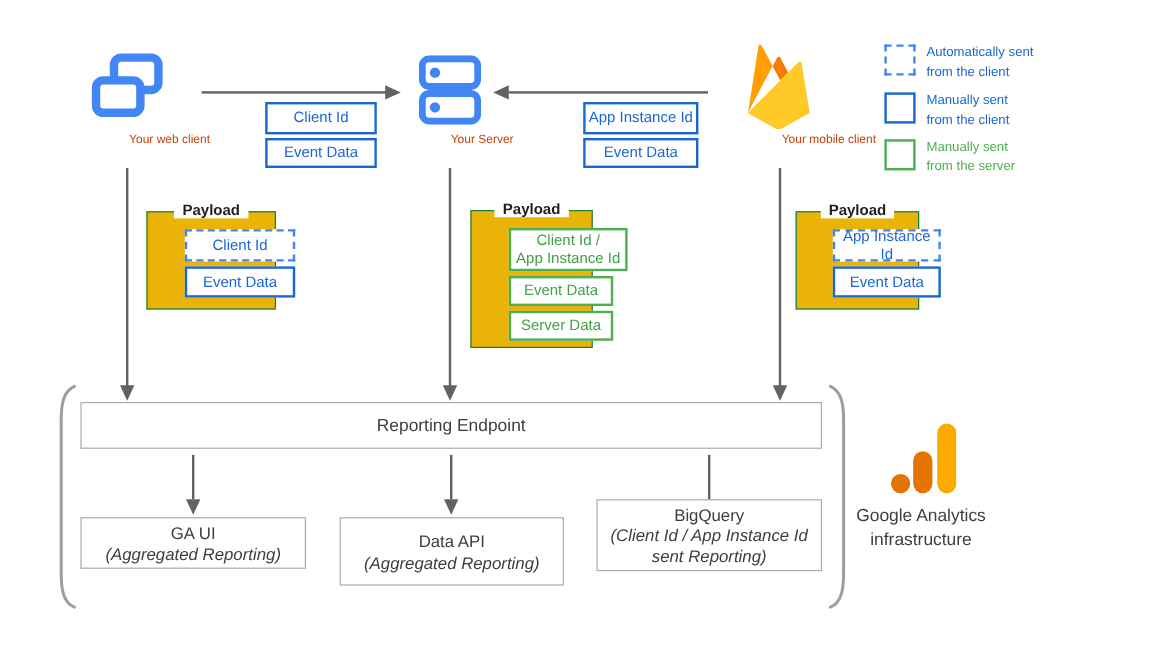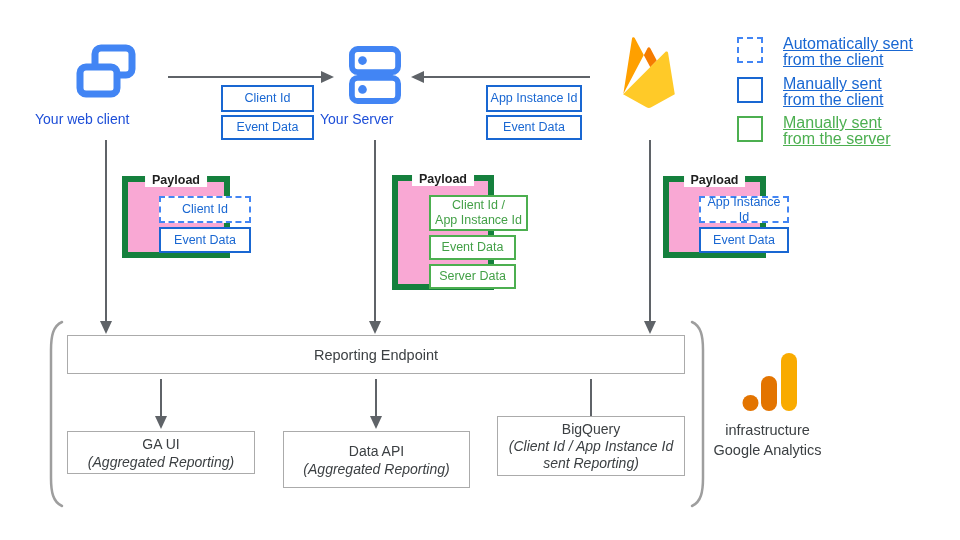--- a/index.html
+++ b/index.html
@@ -1,43 +1,43 @@
 <!DOCTYPE html>
 <html><head>
 <meta charset="utf-8">
 <style>
   html,body{margin:0;padding:0;background:#fff;}
   .canvas{position:relative;width:960px;height:540px;background:#fff;overflow:hidden;
           font-family:"Liberation Sans", sans-serif;}
   .abs{position:absolute;}
   
-  .node-label{font-size:14px;color:#1d4ed8;text-align:left;font-weight:500;}
+  .node-label{font-size:10px;color:#c2410c;text-align:right;font-weight:500;}
   
   .hline{height:2px;background:#5F6368;}
   .vline{width:2px;background:#5F6368;}
   .ah-right{width:0;height:0;border-top:6px solid transparent;border-bottom:6px solid transparent;border-left:13px solid #5F6368;}
   .ah-left{width:0;height:0;border-top:6px solid transparent;border-bottom:6px solid transparent;border-right:13px solid #5F6368;}
   .ah-down{width:0;height:0;border-left:6px solid transparent;border-right:6px solid transparent;border-top:13px solid #5F6368;}
   
   .tag{background:#fff;border:2px solid #1967D2;color:#1967D2;font-size:12.5px;
        display:flex;align-items:center;justify-content:center;text-align:center;box-sizing:border-box;line-height:15px;margin-left:24px;}
   .tag.dashed{border-style:dashed;border-color:#4285F4;}
   .tag.green{border-color:#4CAF50;color:#43A047;}
   .tag.two-line{flex-direction:column;}
   
-  .group{border:6px solid #15803d;background:#f9a8d4;box-sizing:border-box;padding-left:21px;}
+  .group{border:1px solid #15803d;background:#eab308;box-sizing:border-box;padding-left:21px;}
   .group-title{position:absolute;top:-9px;left:50%;transform:translateX(-50%);background:#fff;
                padding:0 7px;font-size:12.5px;font-weight:bold;color:#1F1F1F;white-space:nowrap;}
   
   .legend-row{display:flex;align-items:flex-start;}
   .swatch{width:26px;height:26px;background:#fff;flex:none;box-sizing:border-box;}
   .sw-dashed-blue{border:2px dashed #4285F4;}
   .sw-solid-blue{border:2px solid #1967D2;}
   .sw-solid-green{border:2px solid #4CAF50;}
-  .legend-text{margin-left:20px;font-size:16px;line-height:16px;margin-top:-1px;text-decoration:underline;}
+  .legend-text{margin-left:9px;font-size:11px;line-height:16px;margin-top:-1px;}
   .legend-text.blue{color:#1967D2;}
   .legend-text.green{color:#4CAF50;}
   
   .big-box{border:1px solid #ABABAB;background:#fff;box-sizing:border-box;color:#3C4043;
            display:flex;flex-direction:column;align-items:center;justify-content:center;
            text-align:center;font-size:14px;line-height:18px;}
   .it{font-style:italic;}
   .brand-text{font-size:14.5px;color:#3C4043;text-align:center;line-height:20px;}
 </style>
 </head>
@@ -50,27 +50,28 @@
     <rect x="4" y="24" width="37" height="27" rx="6" fill="#fff" stroke="#4285F4" stroke-width="7"></rect>
   </svg>
   <div class="abs node-label" style="left:35px;top:111px;width:140px">Your web client</div>
 
   <svg class="abs" style="left:349px;top:46px" width="52" height="58" viewBox="0 0 54 60">
     <rect x="3" y="3" width="48" height="24" rx="6" fill="#fff" stroke="#4285F4" stroke-width="6"></rect>
     <rect x="3" y="33" width="48" height="24" rx="6" fill="#fff" stroke="#4285F4" stroke-width="6"></rect>
     <circle cx="14" cy="15" r="4.5" fill="#4285F4"></circle>
     <circle cx="14" cy="45" r="4.5" fill="#4285F4"></circle>
   </svg>
-  <div class="abs node-label" style="left:320px;top:111px;width:140px">Your Server</div>
+  <div class="abs node-label" style="left:288px;top:111px;width:140px">Your Server</div>
 
   <svg class="abs" style="left:623px;top:37px" width="52" height="71" viewBox="0 0 256 351">
     <path fill="#FFA000" d="M1.253 280.732l1.605-3.131 99.353-188.518-44.15-83.475C54.392-1.283 45.074.474 43.87 8.188L1.253 280.732z"></path>
     <path fill="#F57C00" d="M134.417 148.974l32.039-32.812-32.039-61.007c-3.042-5.791-10.433-6.398-13.443-.59l-17.705 34.109-.53 1.744 31.678 58.556z"></path>
     <path fill="#FFCA28" d="M139.121 347.551l116.275-64.847-33.204-204.495c-1.039-6.398-8.888-8.927-13.468-4.34L0 282.998l115.608 64.548a24.126 24.126 0 0 0 23.513.005"></path>
   </svg>
+  <div class="abs node-label" style="left:570px;top:111px;width:160px">Your mobile client</div>
 
   <div class="abs hline" style="left:168px;top:76px;width:154px"></div>
   <div class="abs ah-right" style="left:321px;top:71px"></div>
 
   <div class="abs hline" style="left:424px;top:76px;width:166px"></div>
   <div class="abs ah-left" style="left:411px;top:71px"></div>
 
   <div class="abs tag" style="left:197px;top:85px;width:93px;height:27px">Client Id</div>
   <div class="abs tag" style="left:197px;top:115px;width:93px;height:25px">Event Data</div>
 
@@ -163,17 +164,17 @@
     <div class="it">(Client Id / App Instance Id</div>
     <div class="it">sent Reporting)</div>
   </div>
 
   <svg class="abs" style="left:741px;top:350px" width="56" height="62" viewBox="0 0 56 62">
     <circle cx="9.5" cy="53" r="8" fill="#E37400"></circle>
     <rect x="20" y="26" width="16" height="35" rx="8" fill="#E37400"></rect>
     <rect x="40" y="3" width="16" height="58" rx="8" fill="#F9AB00"></rect>
   </svg>
   <div class="abs brand-text" style="left:690px;top:420px;width:155px">
+    <div>Google Analytics</div>
     <div>infrastructure</div>
-    <div>Google Analytics</div>
   </div>
 
 </div>
 
 </body></html>

